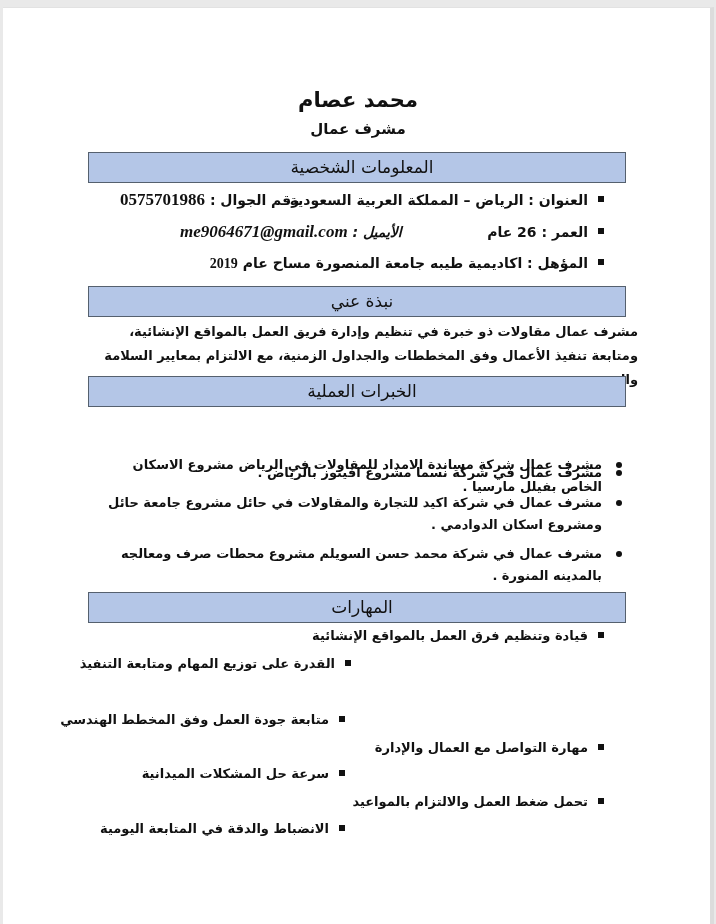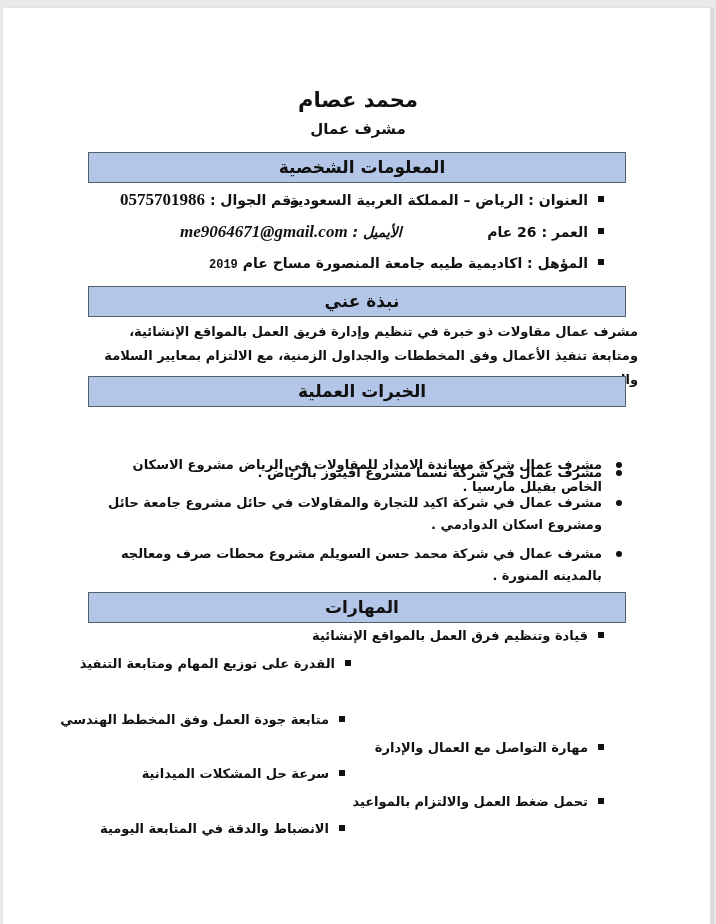--- a/index.html
+++ b/index.html
@@ -16,21 +16,21 @@
     position:absolute; left:0; width:540px; top:88px; text-align:center;
     font-size:21px; font-weight:bold; direction:rtl;
   }
   .jobtitle {
     position:absolute; left:0; width:540px; top:120px; text-align:center;
     font-size:15px; font-weight:bold; direction:rtl;
   }
   .section-bar {
     position:absolute; left:0; width:538px; height:29px;
     background:#b4c6e7; border:1.5px solid #55606e;
-    text-align:center; font-size:17px; font-weight:bold; line-height:29px;
+    text-align:center; font-size:17px; font-weight:normal; line-height:29px;
     box-sizing:border-box; height:31px;padding-left:10px;
   }
   .info-line {
     position:absolute; font-size:14px; font-weight:bold; white-space:nowrap; direction:rtl;
   }
   .sq {
     display:inline-block; width:6px; height:6px; background:#111; margin-left:10px;
     vertical-align:middle; position:relative; top:-2px;
   }
   .dot {
@@ -76,21 +76,21 @@
     <span>26 عام</span>
   </div>
   <div class="info-line" style="left:92px; top:222px;font-style:italic;">
     <span>الأيميل :</span>
     <span class="ltr">me9064671@gmail.com</span>
   </div>
 
   <div class="info-line" style="right:24px; top:255px;">
     <span class="sq"></span><span>المؤهل :</span>
     <span>اكاديمية طيبه جامعة المنصورة مساح عام</span>
-    <span class="ltr" style="font-family:Liberation Mono, monospace; font-size:12px;">2019</span>
+    <span class="ltr" style="font-family:Liberation Serif, serif; font-size:14px;">2019</span>
   </div>
 
   <div class="section-bar" style="top:277px;margin-top:9px;">نبذة عني</div>
   <div class="about" style="top:320px; right:-10px; width:550px;">مشرف عمال مقاولات ذو خبرة في تنظيم وإدارة فريق العمل بالمواقع الإنشائية، ومتابعة تنفيذ الأعمال وفق المخططات والجداول الزمنية، مع الالتزام بمعايير السلامة والجودة.</div>
 
   <div class="section-bar" style="top:376px;">الخبرات العملية</div>
 
   <div class="exp-item" style="top:414px;margin-top:40px;">
     <span class="dot"></span>
     <span>مشرف عمال شركة مساندة الامداد للمقاولات في الرياض مشروع الاسكان الخاص بفيلل مارسيا .</span>

